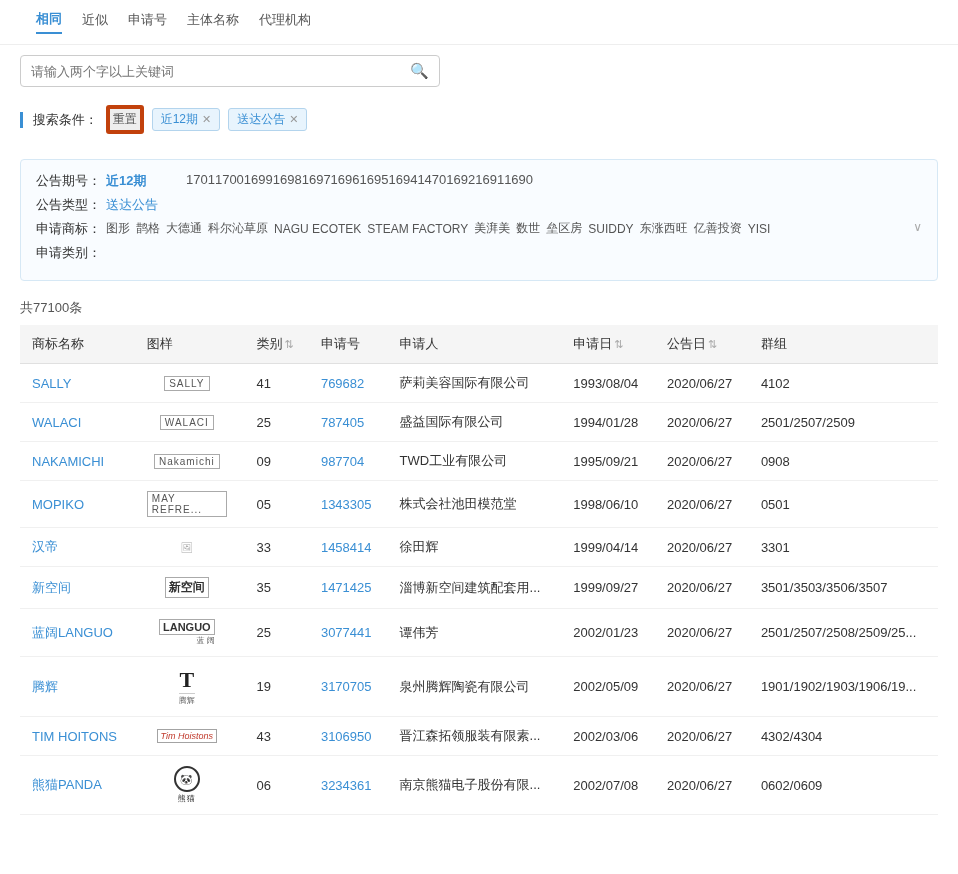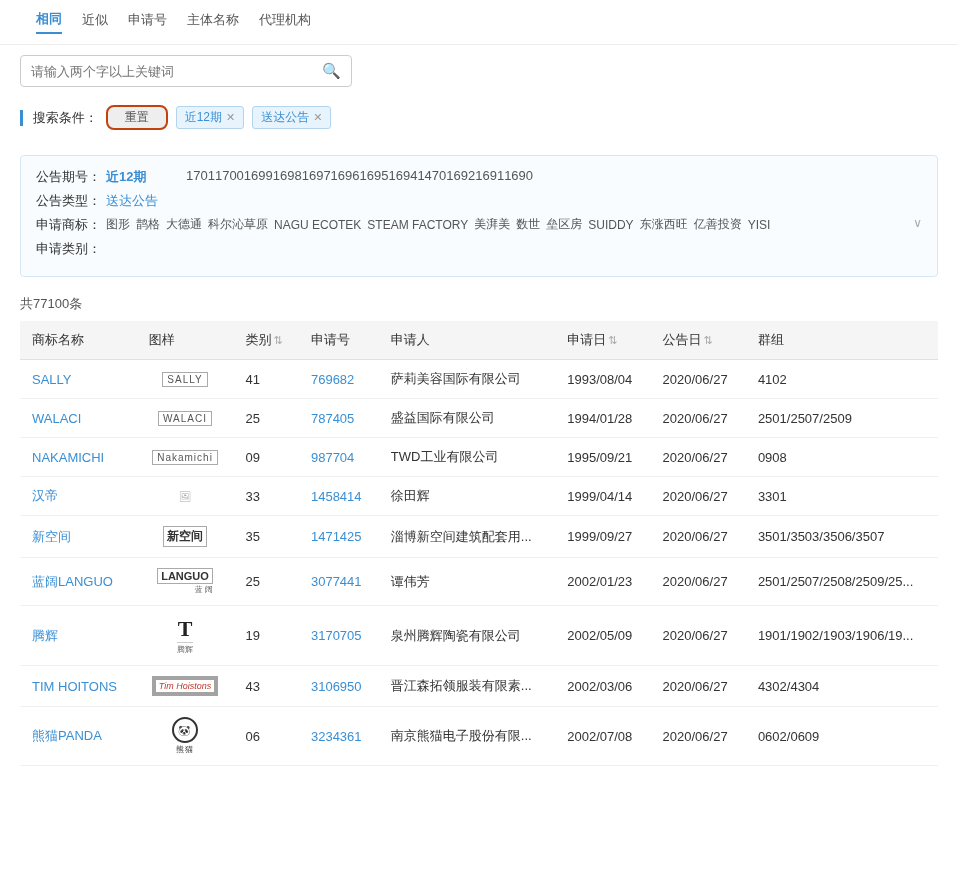--- a/index.html
+++ b/index.html
@@ -3,26 +3,26 @@
   <meta charset="utf-8">
   <style>
     * { box-sizing: border-box; margin: 0; padding: 0; }
     body { font-family: "Microsoft YaHei", Arial, sans-serif; font-size: 13px; color: #333; background: #fff; }
 
     .top-nav { display: flex; align-items: center; padding: 10px 36px; border-bottom: 1px solid #eee; gap: 20px; }
     .top-nav span { font-size: 13px; color: #555; cursor: pointer; padding-bottom: 4px; }
     .top-nav span.active { color: #3a8fd4; border-bottom: 2px solid #3a8fd4; font-weight: bold; }
 
     .search-area { padding: 10px 20px; }
-    .search-box { display: flex; align-items: center; border: 1px solid #ccc; border-radius: 4px; padding: 6px 10px; width: 332px; }
+    .search-box { display: flex; align-items: center; border: 1px solid #ccc; border-radius: 4px; padding: 6px 10px; width: 420px; }
     .search-box input { border: none; outline: none; flex: 1; font-size: 13px; color: #999; }
     .search-icon { color: #999; font-size: 15px; }
 
     .filter-row { display: flex; align-items: center; padding: 8px 20px; gap: 8px; }
-    .reset-btn { background: #eee; border: 2px solid #c2410c; border-radius: 8px; padding: 2px 17px; font-size: 12px; cursor: pointer; color: #555; }
+    .reset-btn { background: #eee; border: 4px solid #c2410c; border-radius: 3px; padding: 2px 3px; font-size: 12px; cursor: pointer; color: #555; }
     .filter-tag { background: #e8f4fd; border: 1px solid #b3d4ed; border-radius: 3px; padding: 2px 8px; font-size: 12px; color: #3a8fd4; display: flex; align-items: center; gap: 4px; cursor: pointer; }
     .filter-tag .x { font-size: 11px; color: #999; }
 
     .conditions-box { margin: 17px 20px 10px 20px; border: 1px solid #d6e8f5; border-radius: 4px; padding: 12px 15px; background: #f9fcff; }
     .cond-row { display: flex; align-items: flex-start; margin-bottom: 6px; font-size: 13px; }
     .cond-label { color: #333; min-width: 70px; font-weight: normal; }
     .cond-value { color: #3a8fd4; cursor: pointer; min-width: 80px; }
     .cond-periods { display: flex; flex-wrap: wrap; flex: 1; }
     .period-item { color: #555; font-size: 13px; cursor: pointer; }
     .cond-trademarks { display: flex; flex-wrap: nowrap; gap: 6px; flex: 1; align-items: center; overflow: hidden; }
@@ -34,21 +34,21 @@
     table { width: 100%; border-collapse: collapse; }
     thead tr { background: #f5f5f5; }
     th { padding: 10px 12px; text-align: left; font-size: 13px; font-weight: normal; color: #333; border-bottom: 1px solid #e0e0e0; white-space: nowrap; }
     td { padding: 10px 12px; font-size: 13px; border-bottom: 1px solid #f0f0f0; vertical-align: middle; }
     .sort-icon { color: #aaa; font-size: 11px; margin-left: 2px; }
     .brand-link { color: #3a8fd4; text-decoration: none; cursor: pointer; }
     .num-link { color: #3a8fd4; text-decoration: none; cursor: pointer; }
     .brand-image { max-width: 80px; max-height: 40px; display: flex; align-items: center; justify-content: center; }
     .logo-concept { font-size: 10px; color: #555; border: 1px solid #aaa; padding: 1px 4px; letter-spacing: 1px; }
     .logo-xinkong { font-size: 12px; color: #333; font-weight: bold; border: 1px solid #aaa; padding: 1px 3px; }
-    .logo-tim { font-size: 9px; color: #c0392b; font-style: italic; border: 4px solid #a3a3a3; padding: 1px 3px; }
+    .logo-tim { font-size: 9px; color: #c0392b; font-style: italic; border: 1px solid #a3a3a3; padding: 1px 3px; }
     .divider-bar { width: 3px; height: 16px; background: #3a8fd4; display: inline-block; margin-right: 6px; vertical-align: middle; }
 
     .cond-type-value { color: #3a8fd4; cursor: pointer; }
     .period-active { color: #3a8fd4; font-weight: bold; }
   </style>
 </head>
 <body>
 
 <div class="top-nav">
   <span class="active">相同</span>
@@ -201,20 +201,38 @@
     <td>
       <a class="num-link">987704</a>
     </td>
     <td>TWD工业有限公司</td>
     <td>1995/09/21</td>
     <td>2020/06/27</td>
     <td>0908</td>
   </tr>
         <tr>
     <td>
+      <a class="brand-link">MOPIKO</a>
+    </td>
+    <td>
+      <div class="brand-image">
+        <span class="logo-concept">MAY REFRE...</span>
+      </div>
+    </td>
+    <td>05</td>
+    <td>
+      <a class="num-link">1343305</a>
+    </td>
+    <td>株式会社池田模范堂</td>
+    <td>1998/06/10</td>
+    <td>2020/06/27</td>
+    <td>0501</td>
+  </tr>
+        <tr>
+    <td>
       <a class="brand-link">汉帝</a>
     </td>
     <td>
       <div class="brand-image">
         <span style="font-size:10px;color:#aaa;">🖼</span>
       </div>
     </td>
     <td>33</td>
     <td>
       <a class="num-link">1458414</a>

